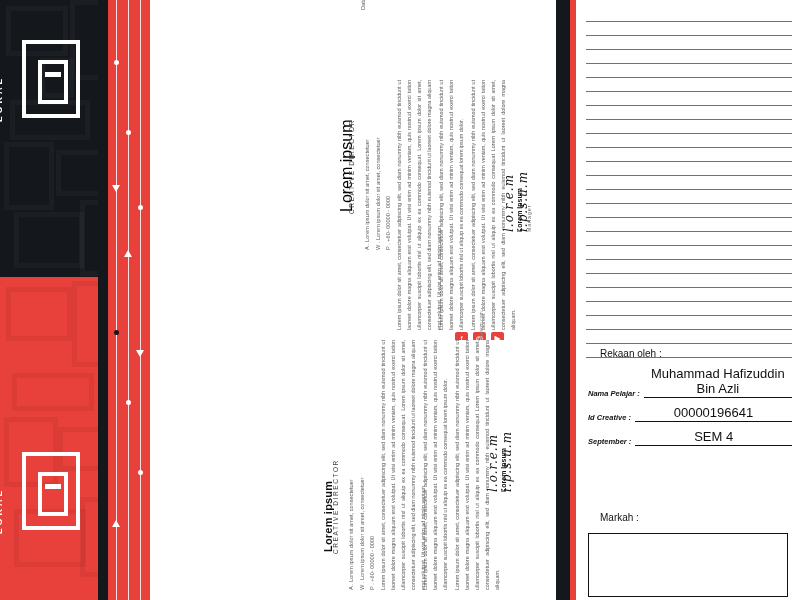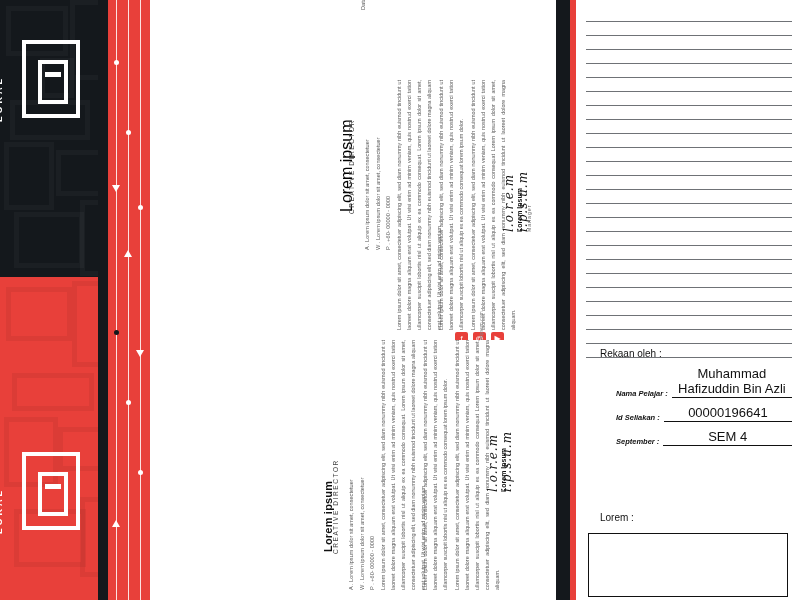--- a/index.html
+++ b/index.html
@@ -57,21 +57,21 @@
 
   
   .gutter{position:absolute;left:556px;top:0;width:14px;height:600px;background:#14181c;}
   .gutter .rstripe{position:absolute;left:14px;top:0;width:6px;height:600px;background:#e8403a;}
   .form{position:absolute;left:578px;top:0;width:222px;height:600px;background:#ffffff;}
   .lines{position:absolute;left:8px;top:8px;width:206px;height:330px;}
   .lines div{height:13px;border-bottom:1px solid #6f7276;}
   .formblk{position:absolute;left:10px;width:204px;}
   .flabel{font-size:10px;color:#111;padding-left:12px;}
   .frow{display:flex;align-items:flex-end;gap:4px;margin-top:7px;}
-  .frow .k{font-size:7.5px;font-weight:700;font-style:italic;color:#111;white-space:nowrap;margin-left:28px;}
+  .frow .k{font-size:7.5px;font-weight:700;font-style:italic;color:#111;white-space:nowrap;}
   .frow .v{flex:1;border-bottom:1px solid #111;font-size:13px;color:#111;padding-bottom:1px;text-align:center;}
   .bold-it{font-weight:700;font-style:italic;font-size:7.5px;color:#111;line-height:1.45;}
   .markah-box{position:absolute;left:10px;top:533px;width:198px;height:62px;border:1px solid #111;}
 </style>
 </head>
 <body>
 
 <div class="page">
 
   <div class="art">
@@ -212,29 +212,29 @@
         <div></div>
       </div>
 
     <div class="formblk" style="top:348px">
       <div class="flabel">Rekaan oleh :</div>
       <div class="frow">
         <span class="k">Nama Pelajar :</span>
         <span class="v">Muhammad Hafizuddin Bin Azli</span>
       </div>
       <div class="frow">
-        <span class="k">Id Seliakan :</span>
+        <span class="k">Id Creative :</span>
         <span class="v">00000196641</span>
       </div>
       <div class="frow">
         <span class="k">September :</span>
         <span class="v">SEM 4</span>
       </div>
     </div>
 
 
     <div class="formblk" style="top:512px">
-      <div class="flabel">Lorem :</div>
+      <div class="flabel">Markah :</div>
     </div>
     <div class="markah-box"></div>
   </div>
 
 </div>
 
 </body></html>

